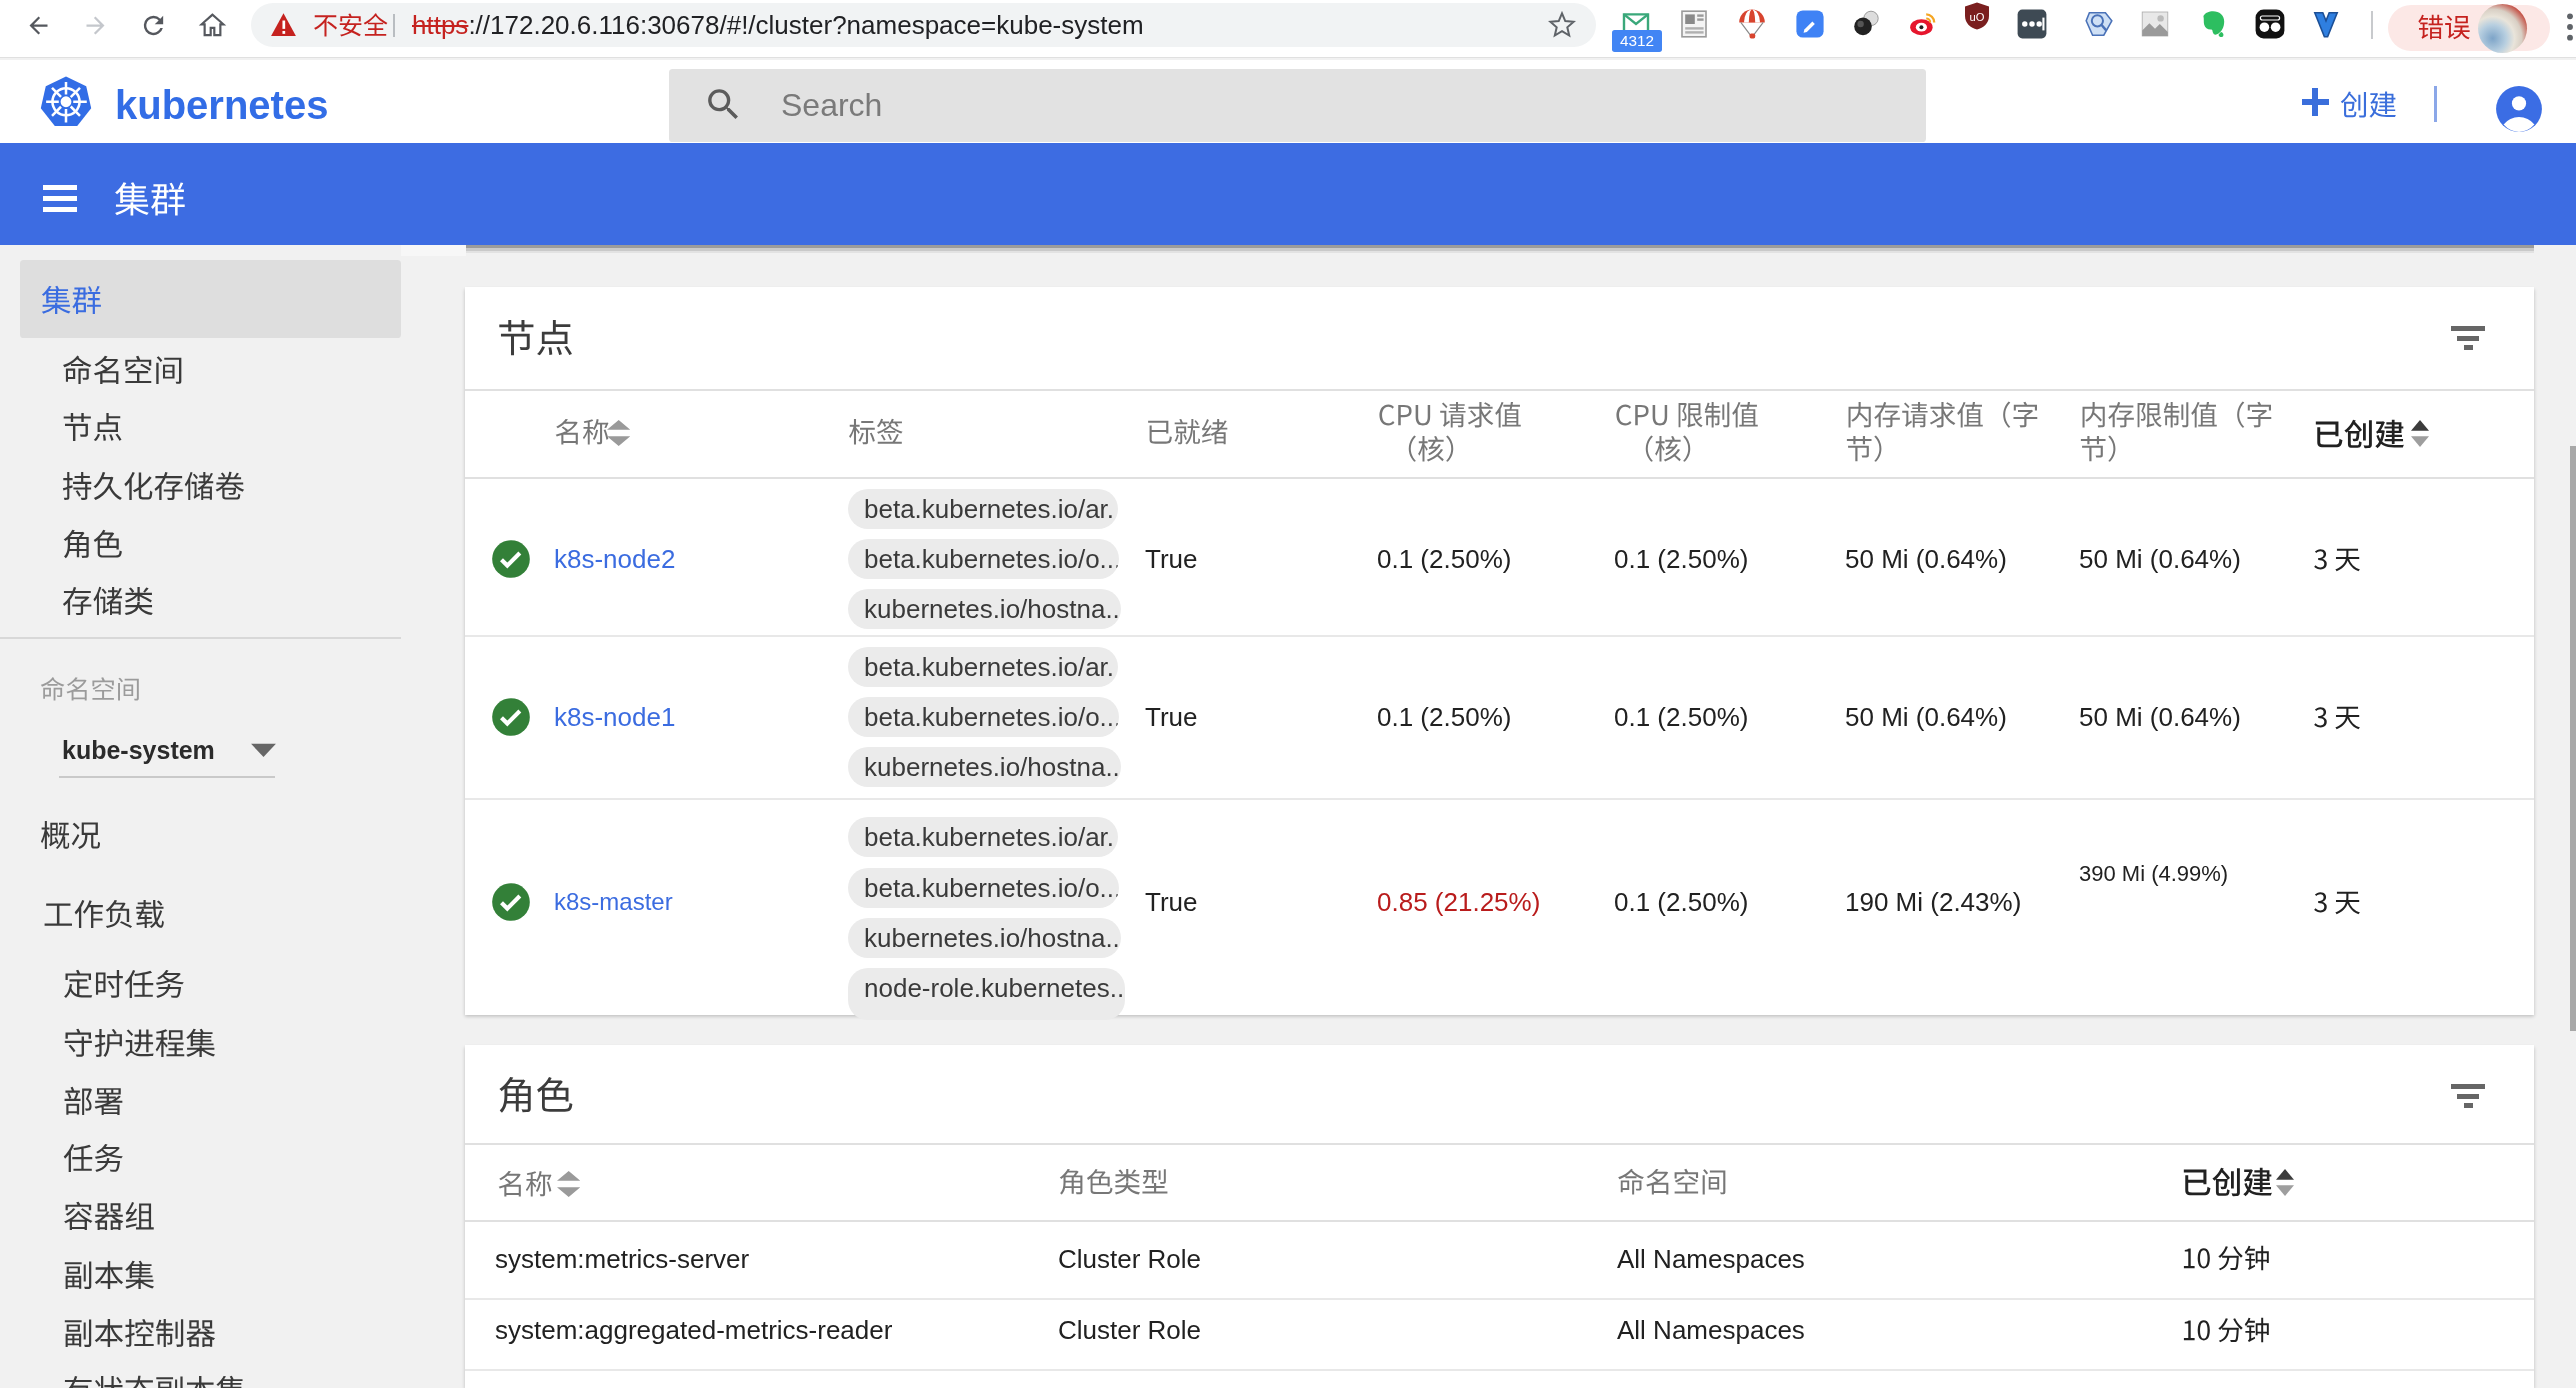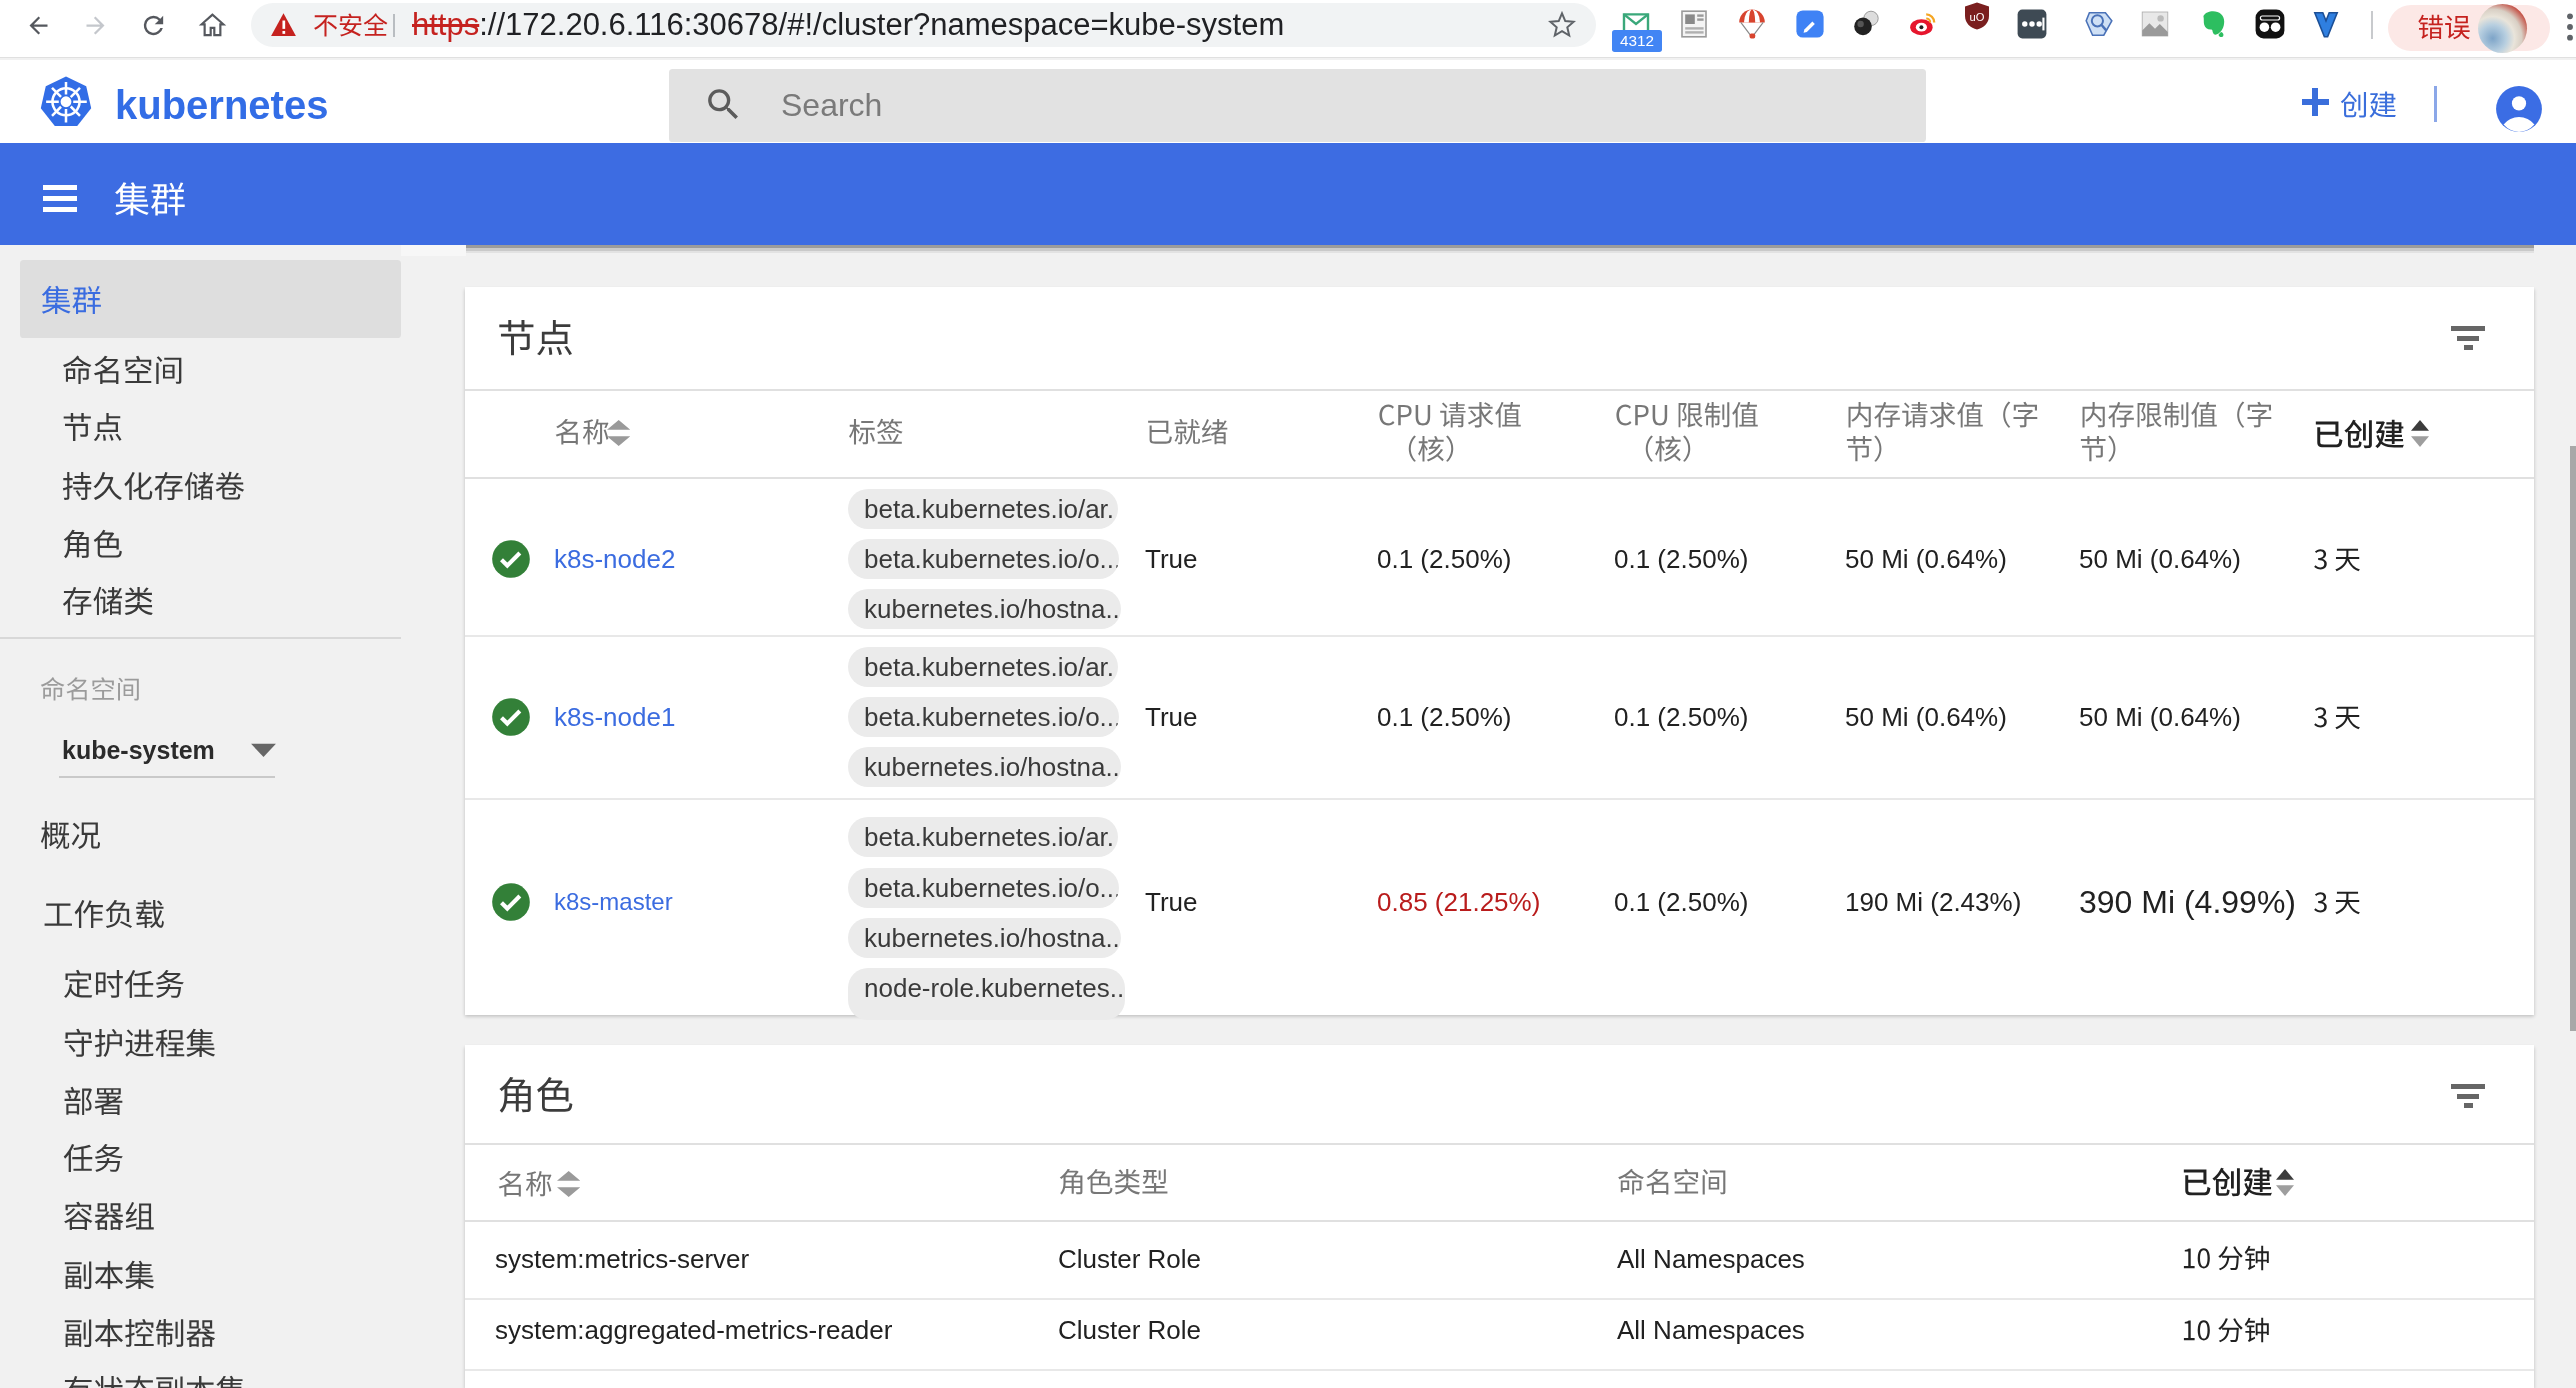--- a/index.html
+++ b/index.html
@@ -109,21 +109,21 @@
     <rect x="11" y="17" width="2.6" height="2.8" fill="#fff"></rect>
   </svg>
 <svg class="ct" style="left:313px;top:6.3px" width="75" height="38" viewBox="0 0 84 42">
     <g transform="translate(0,31.6) scale(0.028000,-0.028000)" fill="#c5221f">
       <use href="#g4e0d" x="0"></use>
       <use href="#g5b89" x="1000"></use>
       <use href="#g5168" x="2000"></use>
     </g>
   </svg>
 <div style="position:absolute;left:393px;top:14.4px;width:1.8px;height:22.5px;background:#b9bdc1"></div>
-<div class="lt" style="left:412px;top:6.3px;font-size:31px;line-height:38px;color:#202124"><span style="color:#c5221f;text-decoration:line-through">https</span>://172.20.6.116:30678/#!/cluster?namespace=kube-system</div>
+<div class="lt" style="left:412px;top:6.3px;font-size:26px;line-height:38px;color:#202124"><span style="color:#c5221f;text-decoration:line-through">https</span>://172.20.6.116:30678/#!/cluster?namespace=kube-system</div>
 <svg class="ab" style="left:1548px;top:10.8px" width="28" height="28" viewBox="0 0 24 24">
     <path d="M12 17.27L18.18 21l-1.64-7.03L22 9.24l-7.19-.61L12 2 9.19 8.63 2 9.24l5.46 4.73L5.82 21z" fill="none" stroke="#5f6368" stroke-width="1.7"></path>
   </svg>
 <div class="ab" style="left:1620px;top:8px;width:32px;height:32px"><svg width="32" height="32" viewBox="0 0 40 40">
       <path d="M5 8h30v24H5z" fill="#fff" stroke="#3aa87a" stroke-width="3"></path>
       <path d="M5 8l15 12L35 8" fill="none" stroke="#3aa87a" stroke-width="3"></path>
     </svg></div>
 <div style="position:absolute;left:1612px;top:30px;width:50px;height:21.6px;background:#4285f4;border-radius:2.7px"></div>
 <div class="lt" style="left:1637px;top:29px;font-size:15.3px;color:#fff;line-height:23.4px;height:23.4px;transform:translateX(-50%)">4312</div>
 <div class="ab" style="left:1678px;top:8px;width:32px;height:32px"><svg width="32" height="32" viewBox="0 0 40 40">
@@ -562,21 +562,21 @@
 <div class="ab" style="left:848px;top:918px;width:273px;height:40px;background:#ebebeb;border-radius:20px;padding:0 0 0 16px;overflow:hidden">
     <div class="lt" style="position:static;font-size:26px;line-height:40px;color:#3a3a3a">kubernetes.io/hostna..</div>
   </div>
 <div class="ab" style="left:848px;top:968px;width:277px;height:52px;background:#ebebeb;border-radius:20px;padding:0 0 16px 16px;overflow:hidden">
     <div class="lt" style="position:static;font-size:26px;line-height:40px;color:#3a3a3a">node-role.kubernetes..</div>
   </div>
 <div class="lt" style="left:1145px;top:882px;font-size:26px;color:#212121;line-height:40px;height:40px">True</div>
 <div class="lt" style="left:1377px;top:882px;font-size:26px;color:#b91c1c;line-height:40px;height:40px">0.85 (21.25%)</div>
 <div class="lt" style="left:1614px;top:882px;font-size:26px;color:#212121;line-height:40px;height:40px">0.1 (2.50%)</div>
 <div class="lt" style="left:1845px;top:882px;font-size:26px;color:#212121;line-height:40px;height:40px">190 Mi (2.43%)</div>
-<div class="lt" style="left:2079px;top:882px;font-size:32px;color:#212121;line-height:40px;height:40px">390 Mi (4.99%)</div>
+<div class="lt" style="left:2079px;top:854px;font-size:22px;color:#212121;line-height:40px;height:40px">390 Mi (4.99%)</div>
 <svg class="ct" style="left:2313px;top:882px" width="48" height="40" viewBox="0 0 53 45">
     <g transform="translate(0,33.9) scale(0.030000,-0.030000)" fill="#212121">
       <use href="#g33" x="0"></use>
       <use href="#g5929" x="779"></use>
     </g>
   </svg>
 <div style="position:absolute;left:465px;top:1045px;width:2069px;height:343px;background:#fff;box-shadow:0 1.8px 3.6px rgba(0,0,0,0.22)"></div>
 <svg class="ct" style="left:497px;top:1066px" width="77" height="57" viewBox="0 0 86 64">
     <g transform="translate(0,48.6) scale(0.043000,-0.043000)" fill="#3c3c3c">
       <use href="#g89d2" x="0"></use>

